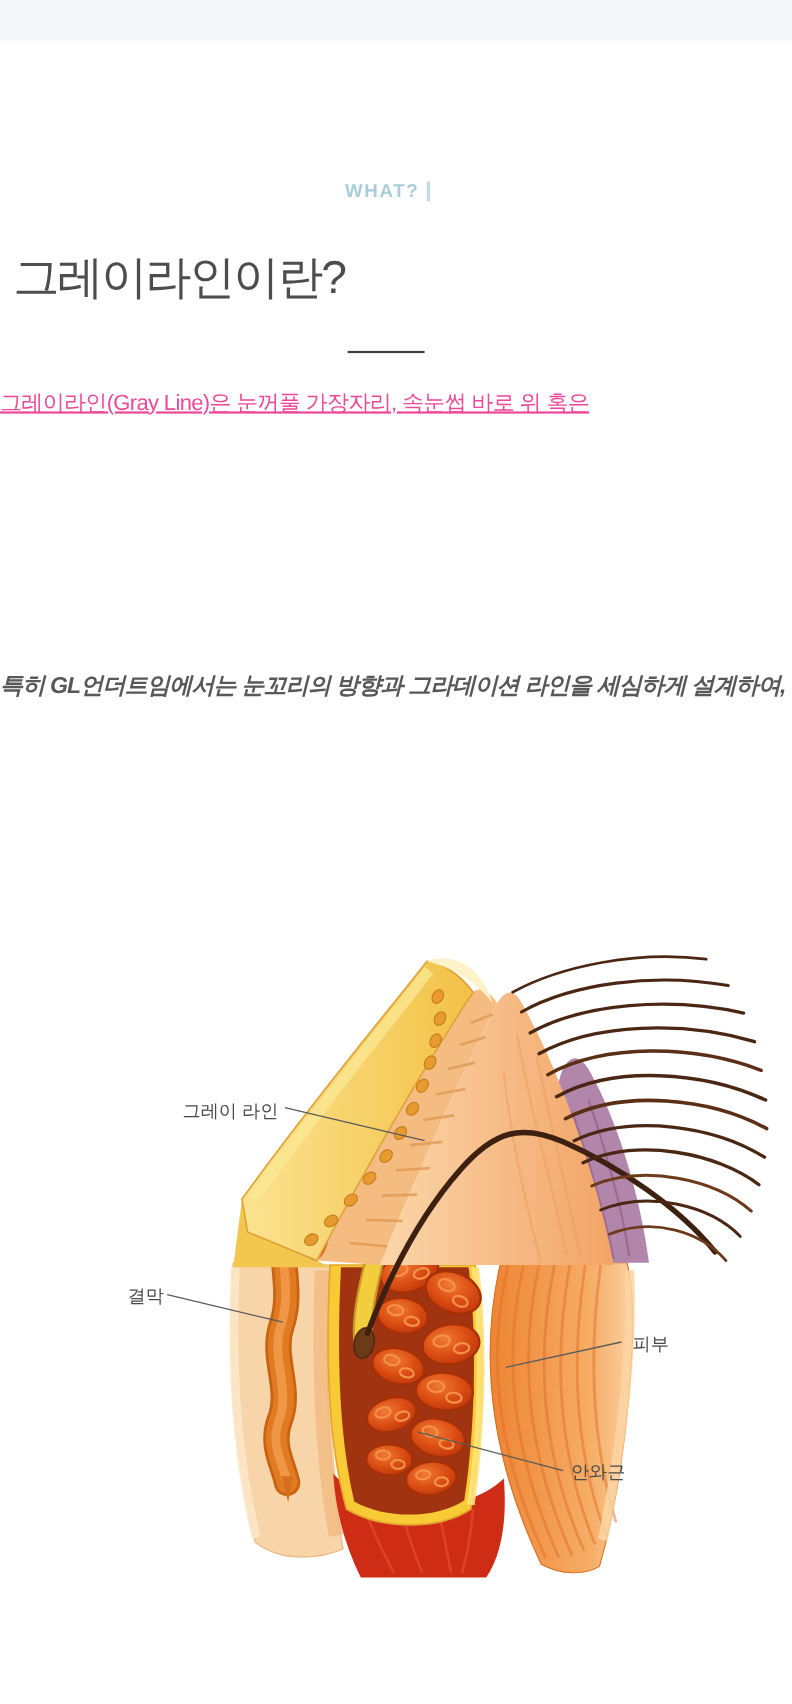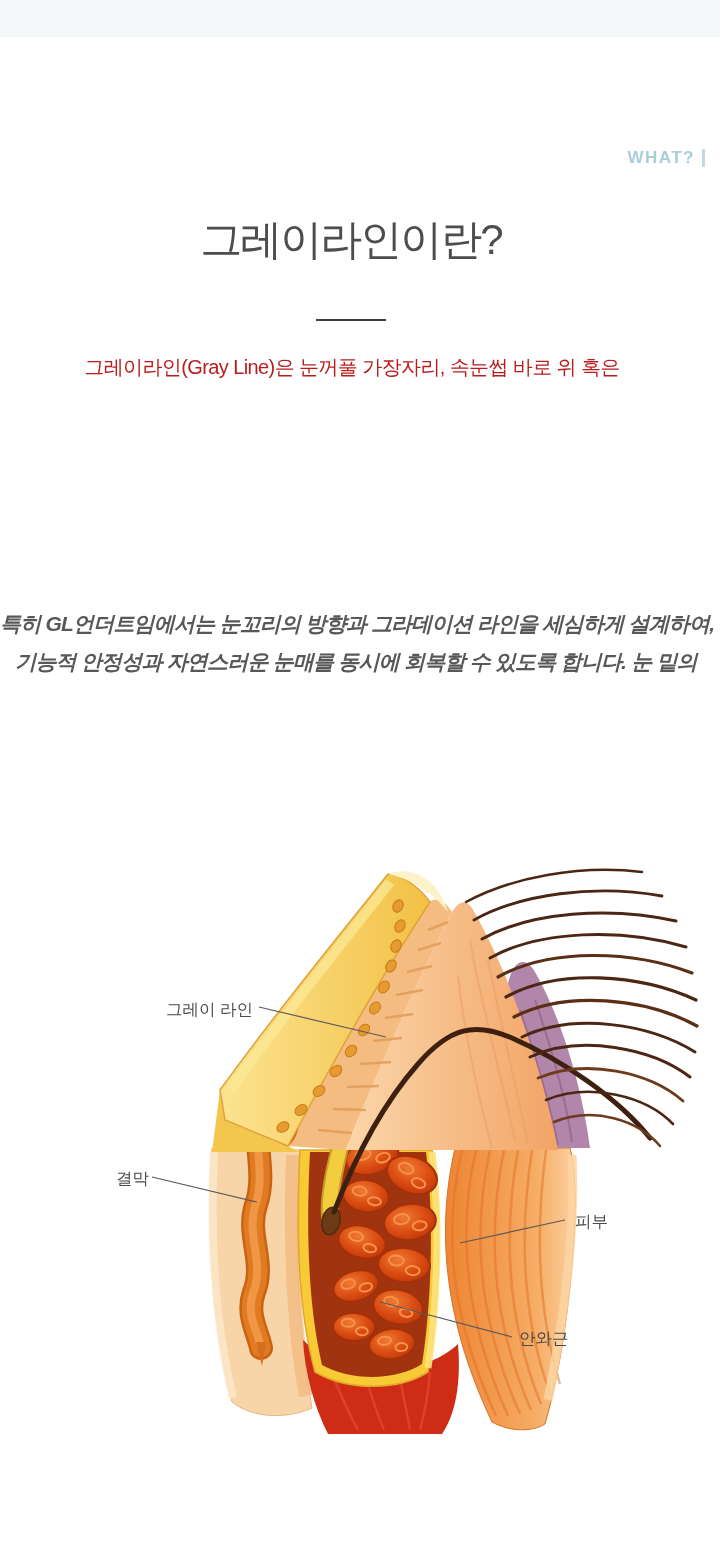--- a/index.html
+++ b/index.html
@@ -1,28 +1,28 @@
 <!DOCTYPE html>
 <html><head>
 <meta charset="utf-8">
 <style>
   html,body{margin:0;padding:0;background:#ffffff;}
   .page{position:relative;width:720px;height:1549px;background:#ffffff;overflow:hidden;
         font-family:"Liberation Sans",sans-serif;}
   .top-bar{position:absolute;top:0;left:0;width:720px;height:37px;background:#f4f8f9;}
-  .eyebrow{position:absolute;top:148px;left:0;width:705px;text-align:right;}
+  .eyebrow{position:absolute;top:164px;left:0;width:705px;text-align:center;}
   .eyebrow-text{display:inline-block;font-size:17px;font-weight:800;letter-spacing:1.5px;
         color:#a9cdd8;vertical-align:middle;}
   .cursor-bar{display:inline-block;width:3px;height:18px;background:#c2d9e1;margin-left:7px;
         vertical-align:middle;}
-  .page-title{position:absolute;top:212px;left:0;width:702px;margin:0;text-align:center;
+  .page-title{position:absolute;top:212px;left:0;width:702px;margin:12px;
         font-size:42px;line-height:56px;font-weight:500;letter-spacing:-2px;color:#4d4d4d;}
   .divider{position:absolute;top:319px;left:316px;width:70px;height:2px;background:#3f3f3f;}
-  .intro{position:absolute;top:349px;left:0;width:704px;text-align:center;
-        font-size:20px;line-height:37.3px;letter-spacing:-0.6px;color:#b91c1c;}
+  .intro{position:absolute;top:349px;left:0;width:704px;text-align:left;
+        font-size:20px;line-height:37.3px;letter-spacing:-0.6px;color:#ec4899;text-decoration:underline;}
   .intro .line{white-space:nowrap;}
   .emphasis{position:absolute;top:605px;left:0;width:712px;text-align:center;
         font-size:21px;line-height:38px;letter-spacing:-0.8px;color:#8a8a8a;font-style:italic;}
   .emphasis .line{white-space:nowrap;}
   .emphasis .b{font-weight:700;color:#585858;}
   .diagram{position:absolute;top:858px;left:0;}
   .diagram text{font-family:"Liberation Sans",sans-serif;font-size:16.5px;fill:#4a4a4a;}
 </style>
 </head>
 <body>
@@ -38,21 +38,20 @@
   <h1 class="page-title">그레이라인이란?</h1>
 
   <div class="divider"></div>
 
   <div class="intro">
     <div class="line">그레이라인(Gray Line)은 눈꺼풀 가장자리, 속눈썹 바로 위 혹은</div>
   </div>
 
   <div class="emphasis">
     <div class="line b">특히 GL언더트임에서는 눈꼬리의 방향과 그라데이션 라인을 세심하게 설계하여,</div>
-    <div class="line b">기능적 안정성과 자연스러운 눈매를 동시에 회복할 수 있도록 합니다. 눈 밑의</div>
   </div>
 
   <svg class="diagram" width="720" height="580" viewBox="0 858 720 580">
     <defs>
       <radialGradient id="lobG" cx="40%" cy="35%" r="75%">
         <stop offset="0%" stop-color="#f0ископ7a33"></stop>
         <stop offset="0%" stop-color="#f07a33"></stop>
         <stop offset="55%" stop-color="#da4c12"></stop>
         <stop offset="100%" stop-color="#bc3409"></stop>
       </radialGradient>

